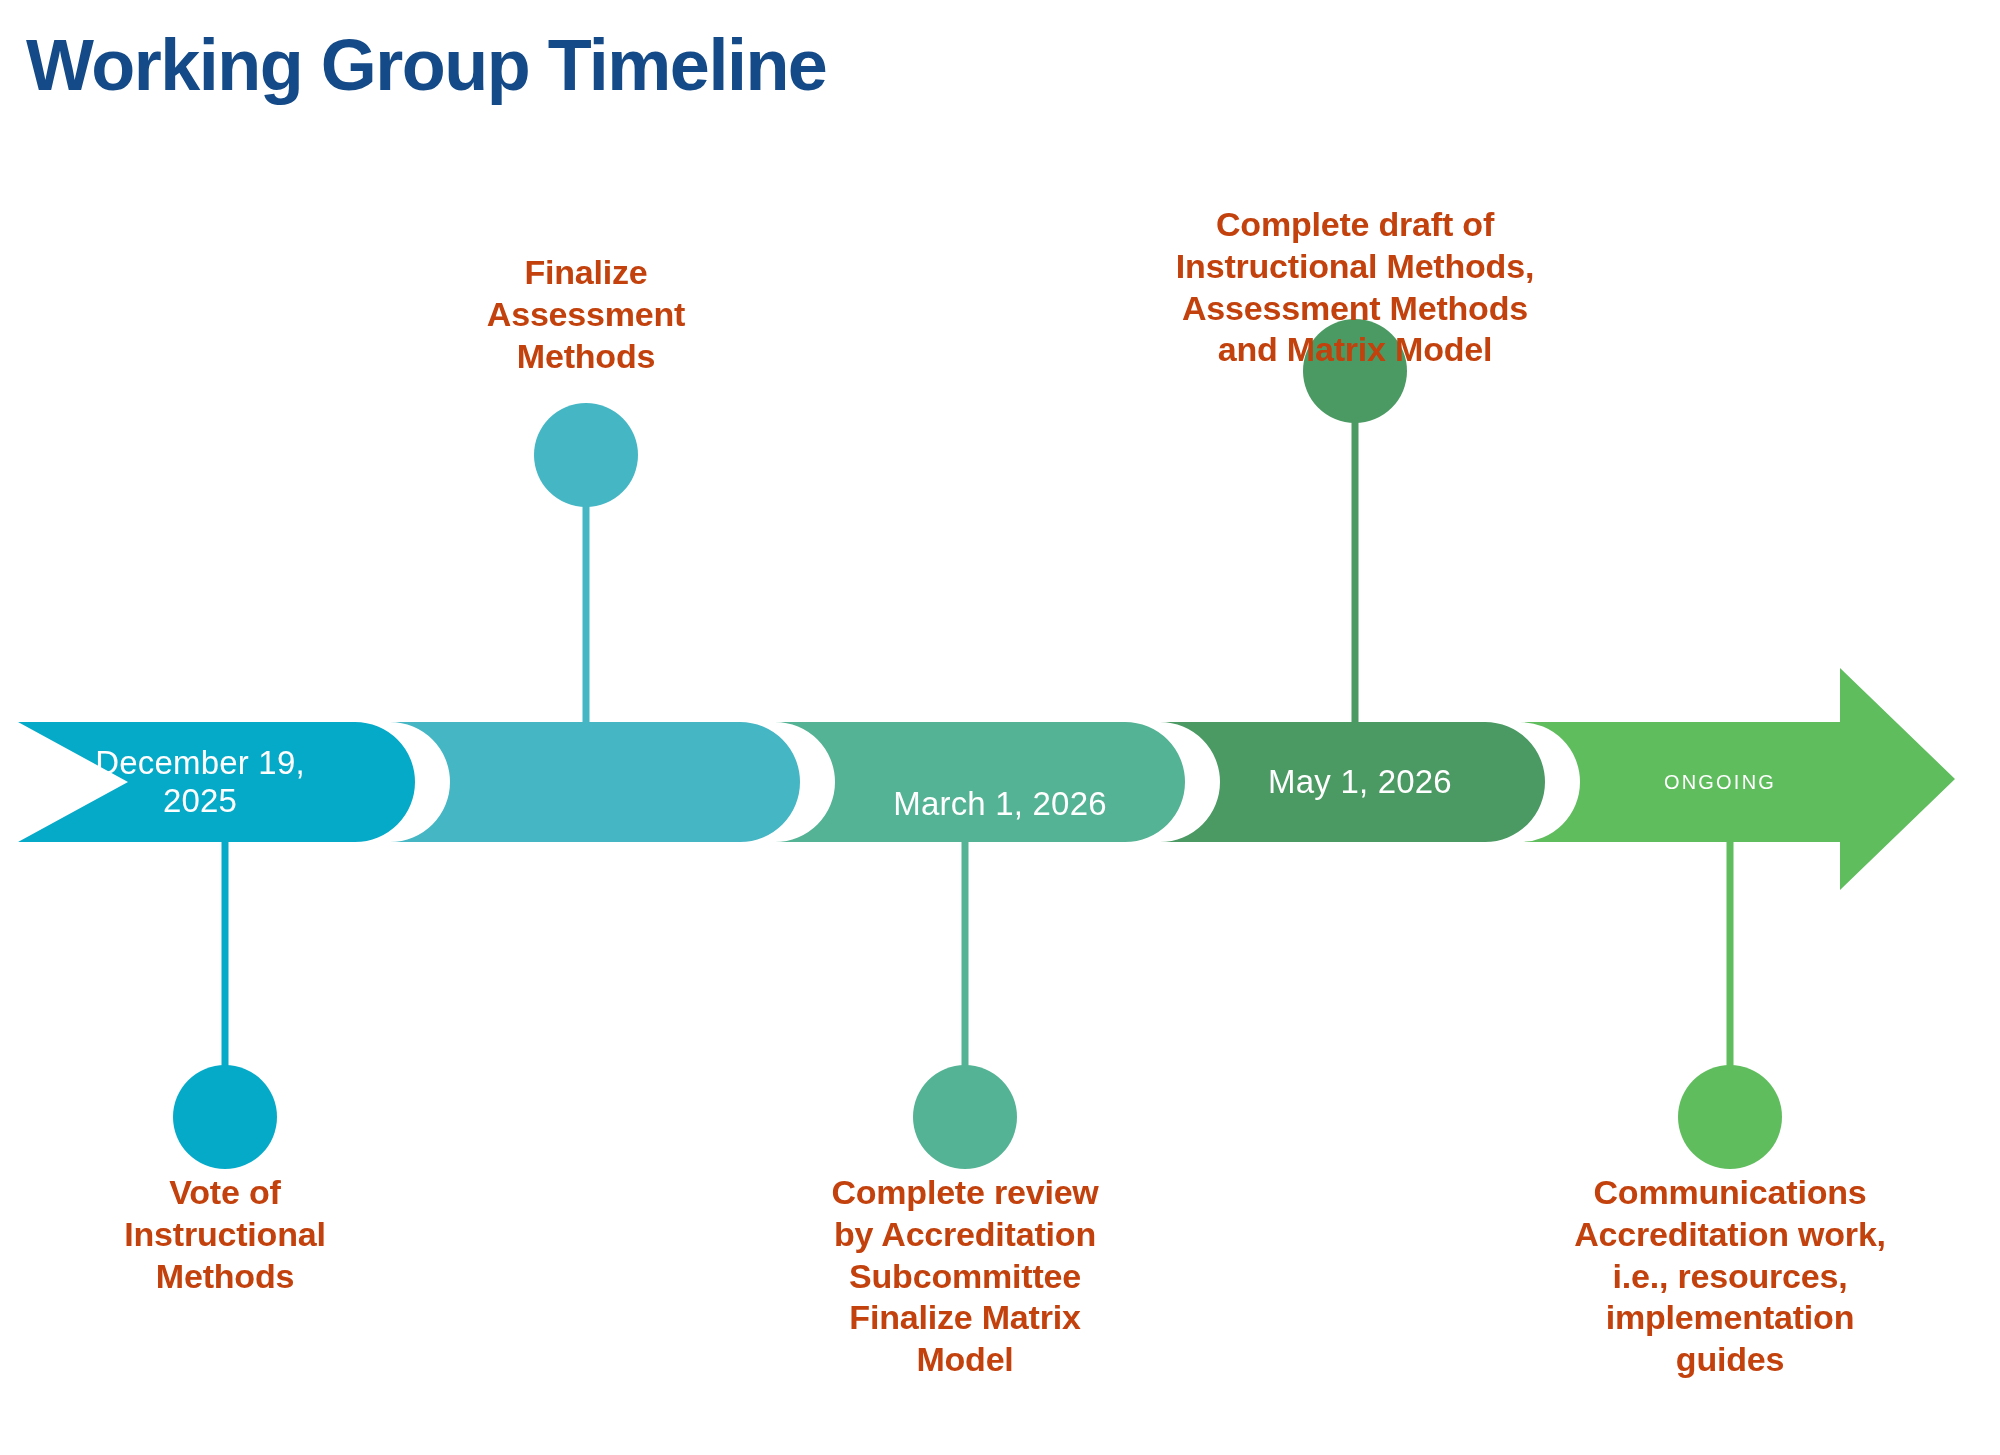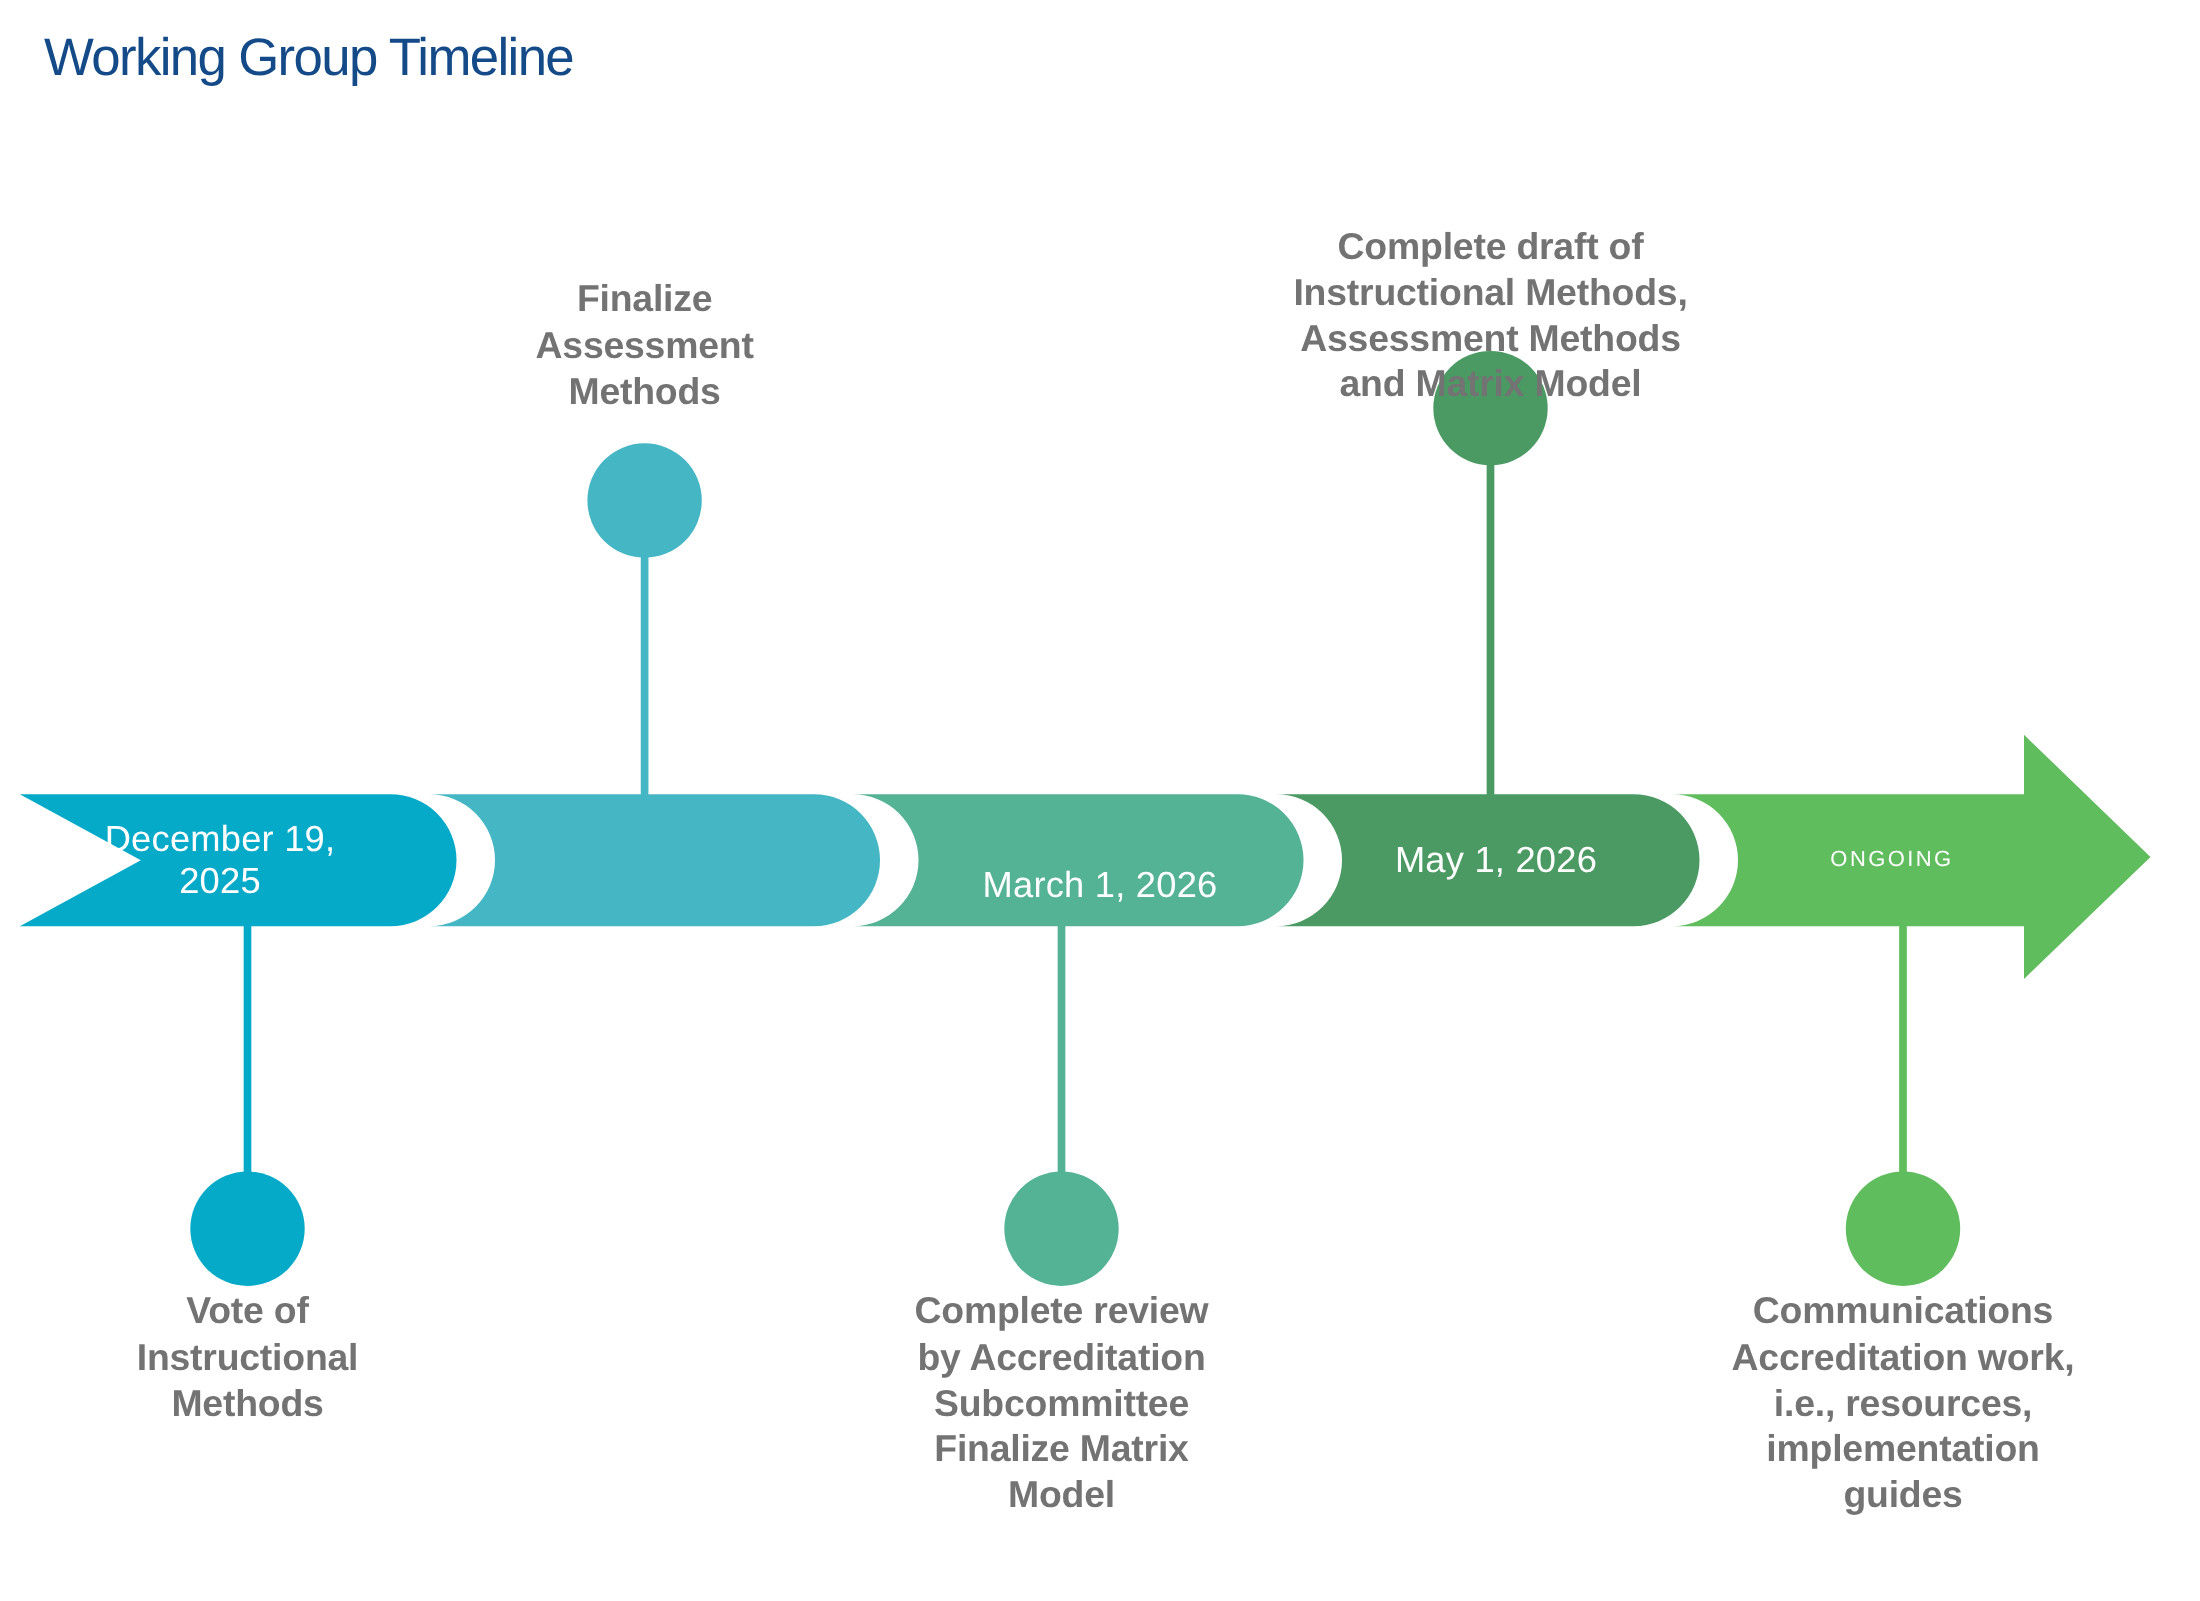--- a/index.html
+++ b/index.html
@@ -19,24 +19,24 @@
   #stage {
     position: relative;
     width: 2000px;
     height: 1455px;
     background: #ffffff;
   }
 
   
   #page-title {
     position: absolute;
-    left: 40px;
+    left: 26px;
     top: 28px;
-    font-size: 48px;
-    font-weight: 400;
+    font-size: 72px;
+    font-weight: 700;
     letter-spacing: -1.5px;
     color: #134A87;
     line-height: 1.05;
     white-space: nowrap;
     font-family: "Liberation Sans", sans-serif;
   }
 
   
   #arrow-svg {
     position: absolute;
@@ -60,21 +60,21 @@
     transform: translate(-50%, -50%);
   }
   .bar-date.ongoing {
     letter-spacing: 2.2px;
     font-size: 20px;
   }
 
   
   .milestone-label {
     position: absolute;
-    color: #737373;
+    color: #c2410c;
     font-size: 34px;
     font-weight: 700;
     line-height: 1.23;
     text-align: center;
     white-space: pre-line;
     letter-spacing: -0.2px;
   }
   .milestone-label.above {
     transform: translateX(-50%);
   }

